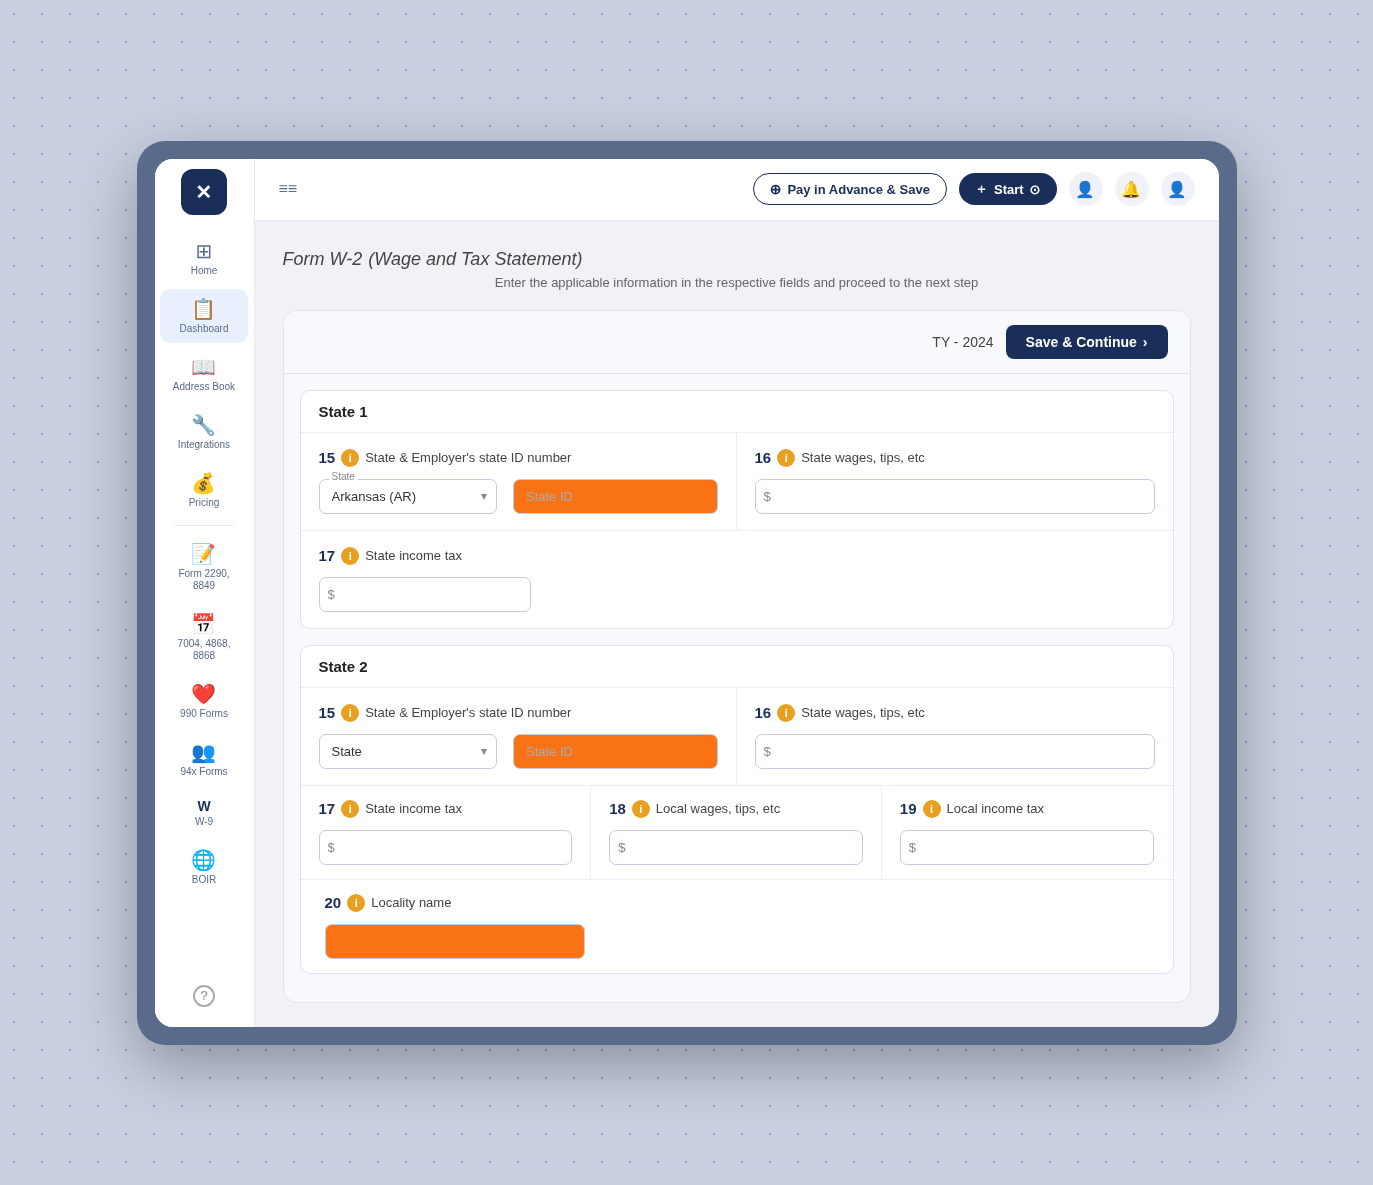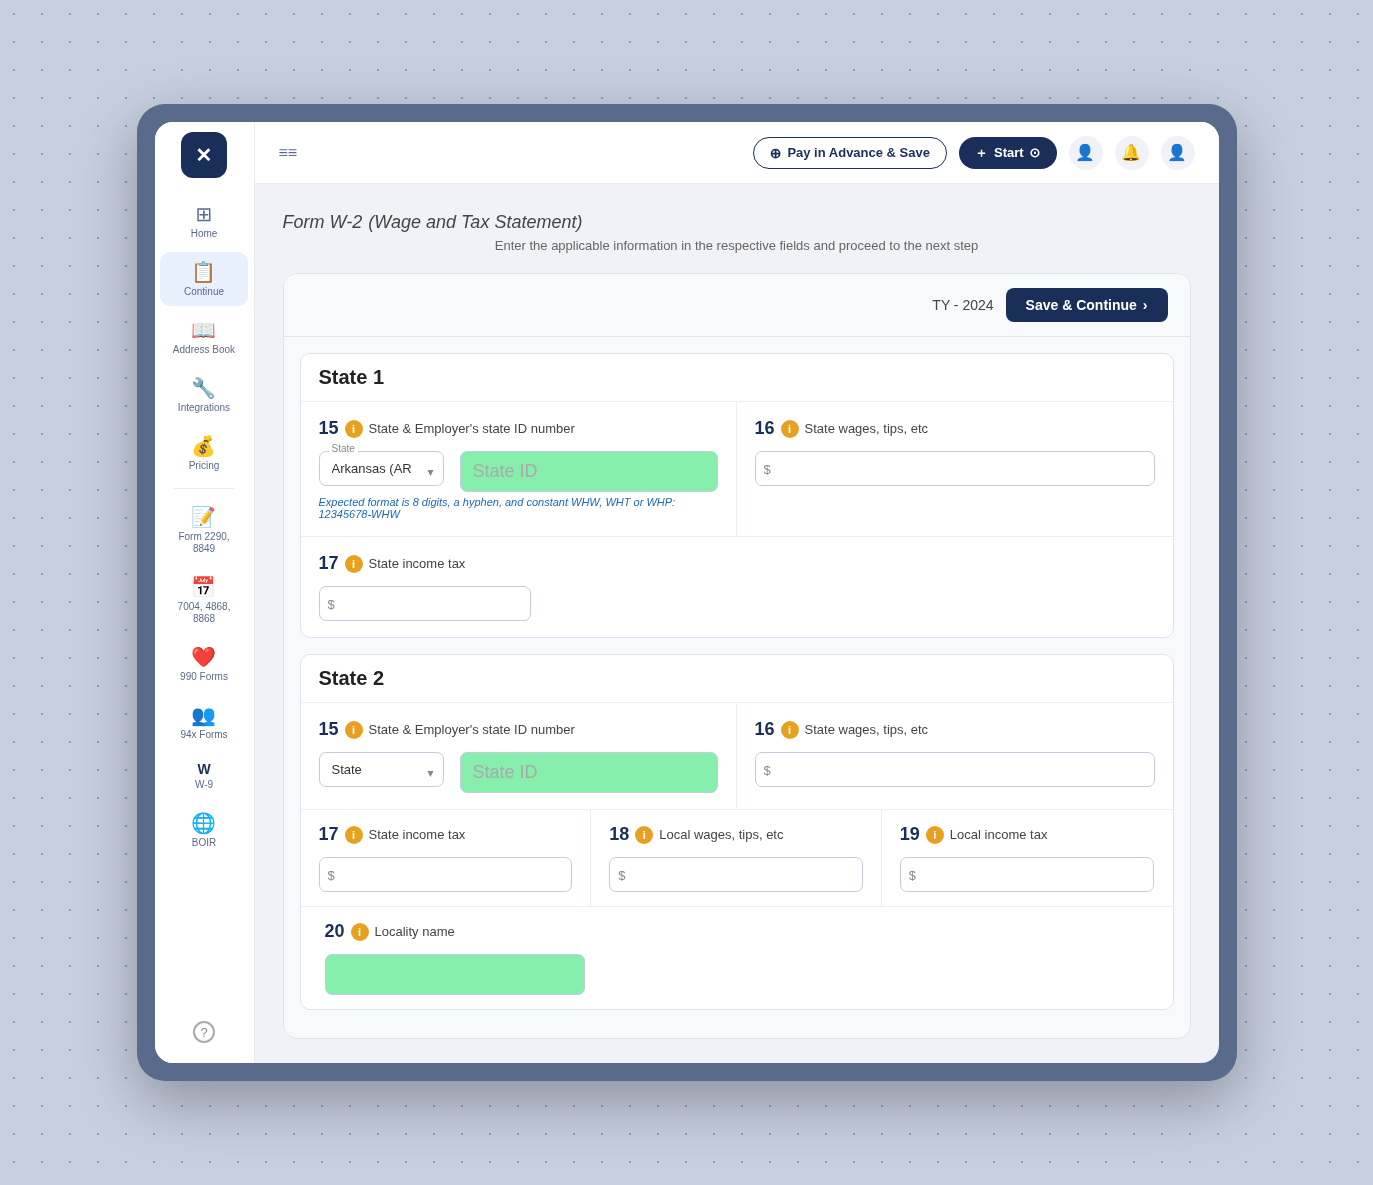--- a/index.html
+++ b/index.html
@@ -213,37 +213,37 @@
     
     .state-section {
       margin: 16px;
       background: white;
       border-radius: 10px;
       border: 1px solid #dde2ee;
       overflow: hidden;
     }
     .state-section-header {
       padding: 12px 18px;
-      font-size: 20px;
+      font-size: 15px;
       font-weight: 600;
       color: #222;
       border-bottom: 1px solid #eaeef5;
     }
     .field-group-label {
       font-size: 13px;
       color: #444;
       margin-bottom: 12px;
       display: flex;
       align-items: center;
       gap: 6px;
     }
     .field-num {
       font-weight: 700;
       color: #1a2e5a;
-      font-size: 18px;
+      font-size: 15px;
     }
     .info-icon {
       width: 18px;
       height: 18px;
       border-radius: 50%;
       background: #e8a020;
       color: white;
       font-size: 11px;
       font-weight: 700;
       display: inline-flex;
@@ -302,23 +302,23 @@
       top: -8px;
       left: 10px;
       background: white;
       padding: 0 3px;
     }
     .input-field {
       flex: 1;
       padding: 9px 12px;
       border: 1.5px solid #c5cce0;
       border-radius: 7px;
-      font-size: 18px;
+      font-size: 13px;
       color: #333;
-      background: #86efac;
+      background: #f97316;
     }
     .input-field::placeholder { color: #aaa; }
     .dollar-input {
       position: relative;
     }
     .dollar-input input {
       width: 100%;
       padding: 9px 12px 9px 22px;
       border: 1.5px solid #c5cce0;
       border-radius: 7px;
@@ -382,21 +382,21 @@
       <div class="sidebar-logo">
         <span>✕</span>
       </div>
 
       <div class="sidebar-item">
         <span class="sidebar-icon">⊞</span>
         <span class="sidebar-label">Home</span>
       </div>
       <div class="sidebar-item active">
         <span class="sidebar-icon">📋</span>
-        <span class="sidebar-label">Continue</span>
+        <span class="sidebar-label">Dashboard</span>
       </div>
       <div class="sidebar-item">
         <span class="sidebar-icon">📖</span>
         <span class="sidebar-label">Address Book</span>
       </div>
       <div class="sidebar-item">
         <span class="sidebar-icon">🔧</span>
         <span class="sidebar-label">Integrations</span>
       </div>
       <div class="sidebar-item">
@@ -494,21 +494,20 @@
                     <select>
                       <option>Arkansas (AR)</option>
                       <option>Alabama (AL)</option>
                       <option>Alaska (AK)</option>
                       <option>Arizona (AZ)</option>
                       <option>California (CA)</option>
                     </select>
                   </div>
                   <input class="input-field" type="text" placeholder="State ID" style="">
                 </div>
-                <p class="format-hint">Expected format is 8 digits, a hyphen, and constant WHW, WHT or WHP: 12345678-WHW</p>
               </div>
               <div class="state-row-right">
                 <div class="field-group-label">
                   <span class="field-num">16</span>
                   <span class="info-icon">i</span>
                   <span>State wages, tips, etc</span>
                 </div>
                 <div class="dollar-input" style="margin-top:8px;">
                   <span class="dollar-sign">$</span>
                   <input type="text" placeholder="" style="">

